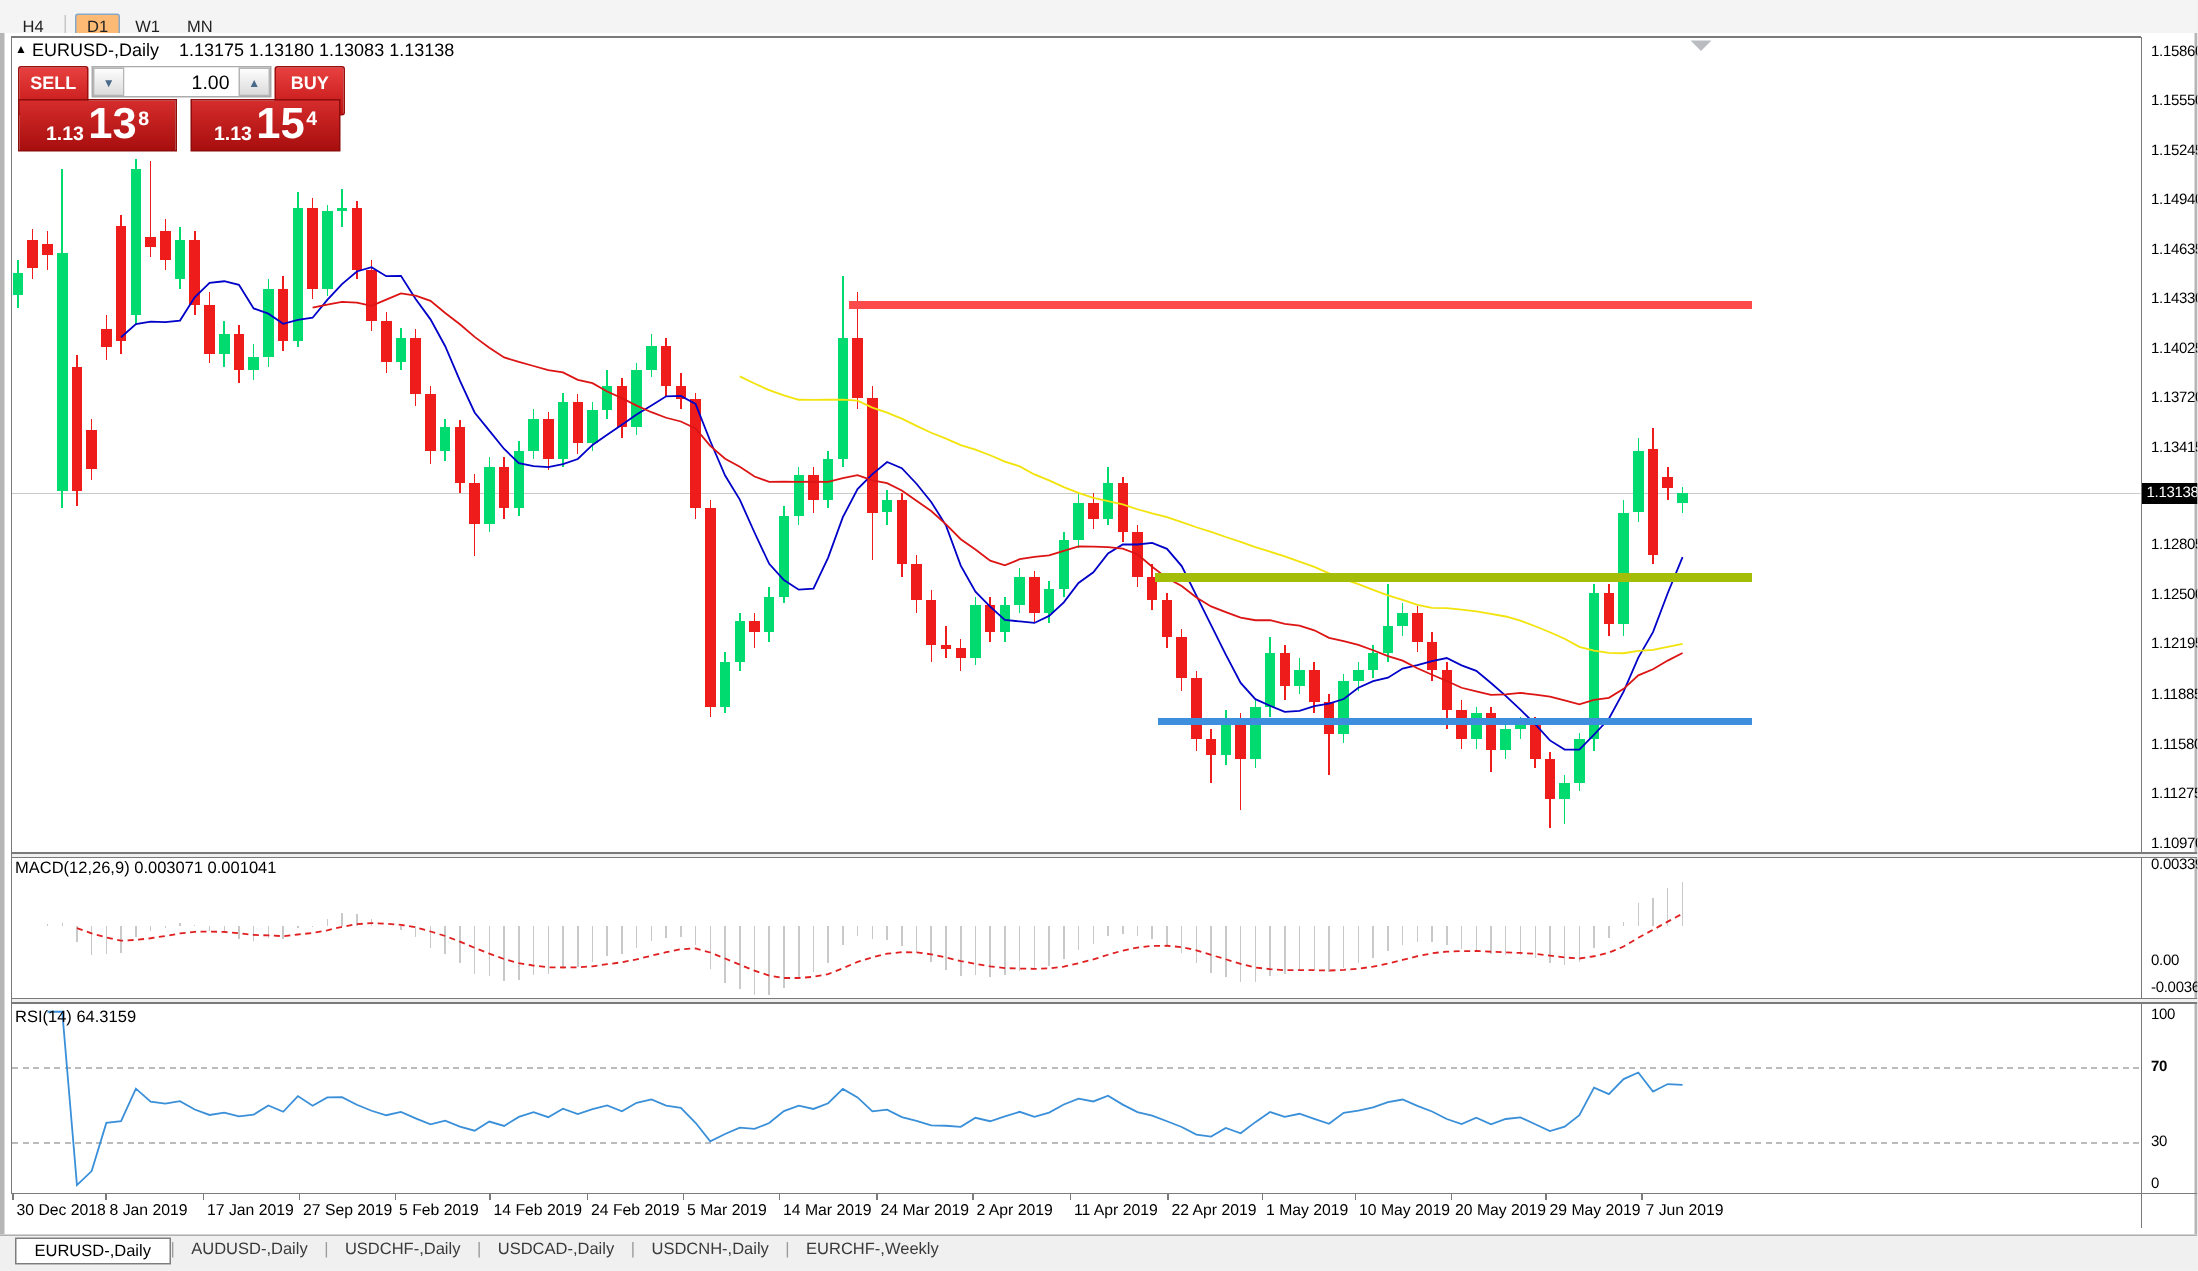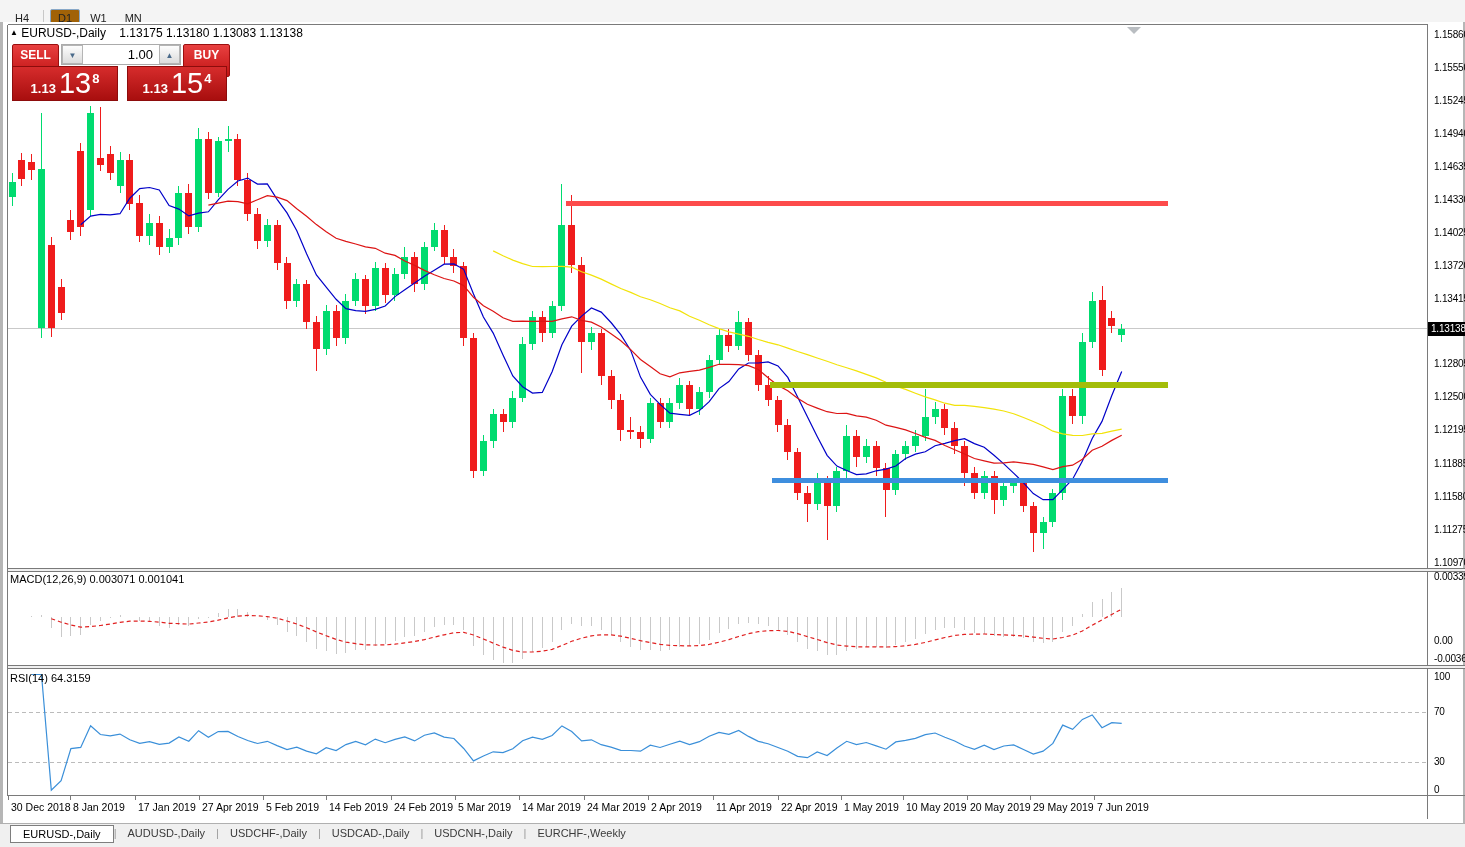--- a/index.html
+++ b/index.html
@@ -1,20 +1,20 @@
 <!DOCTYPE html>
 <html><head>
 <meta charset="utf-8">
 <style>
   html,body{margin:0;padding:0;background:#f0f0f0;font-family:"Liberation Sans",sans-serif;}
   #app{position:relative;width:1465px;height:847px;background:#f0f0f0;overflow:hidden;}
   
   #toolbar{position:absolute;left:0;top:0;width:1465px;height:36px;background:#f4f4f4;border-bottom:1px solid #d9d9d9;display:flex;align-items:center;padding-left:6px;box-sizing:border-box;}
   .tfbtn{font-size:11px;color:#222;padding:2px 7px;margin:0 1px;border:1px solid transparent;border-radius:2px;cursor:default;}
-  .tfbtn.active{background:#a16207;border:1px solid #88a8c8;}
+  .tfbtn.active{background:#fdba74;border:1px solid #88a8c8;}
   .tbsep{width:1px;height:15px;background:#c8c8c8;margin:0 5px;}
   
   #chartwin{position:absolute;left:0;top:22px;width:1465px;height:801px;background:#ffffff;border-left:3px solid #b6b6b6;border-right:2px solid #b6b6b6;box-sizing:border-box;}
   #plot{position:absolute;left:-3px;top:-22px;width:1465px;height:847px;}
   
   .ovl{position:absolute;font-size:11px;color:#000;white-space:nowrap;}
   #title{left:7px;top:4px;font-size:12px;font-weight:normal;}
   #title .mk{font-size:8px;vertical-align:2px;}
   #title .ohlc{margin-left:10px;}
   #macdlabel{left:7px;top:551px;}
@@ -28,21 +28,21 @@
   #tprow1{display:flex;height:21px;}
   .tradebtn{width:47px;height:33px;color:#fff;font-size:12px;font-weight:bold;text-align:center;line-height:20px;background:linear-gradient(#e84040,#c21414);border:1px solid #9b0f0f;border-radius:2px;box-sizing:border-box;}
   #volbox{display:flex;margin:0 2px;height:21px;border:1px solid #ababab;background:#fff;box-sizing:border-box;}
   .spinbtn{width:21px;background:linear-gradient(#fdfdfd,#dcdcdc);border:1px solid #b5b5b5;color:#4a6a8a;font-size:8px;text-align:center;line-height:19px;box-sizing:border-box;}
   #volinput{width:68px;border:none;font-size:13px;text-align:right;padding-right:6px;font-family:"Liberation Sans",sans-serif;outline:none;}
   #tprow2{display:flex;margin-top:1px;}
   .bigpx{height:35px;color:#fff;background:linear-gradient(#d62c2c,#a80e0e);border:1px solid #8d0c0c;display:flex;align-items:flex-end;justify-content:center;box-sizing:border-box;text-align:right;}
   #bidbox{width:106px;margin-right:9px;}
   #askbox{width:100px;}
   .pxsmall{font-size:13px;font-weight:bold;margin-bottom:4px;}
-  .pxbig{font-size:29px;font-weight:normal;line-height:33px;margin:0 1px 0 3px;}
+  .pxbig{font-size:29px;font-weight:bold;line-height:33px;margin:0 1px 0 3px;}
   .pxsup{font-size:13px;font-weight:bold;margin-bottom:14px;}
   
   #tabbar{position:absolute;left:0;bottom:0;width:1465px;height:24px;background:#f0f0f0;border-top:1px solid #b0b0b0;display:flex;align-items:flex-start;padding-left:10px;box-sizing:border-box;font-size:11px;}
   .tab{padding:3px 11px;color:#3a3a3a;cursor:default;}
   .tab.active{background:#fff;border:1px solid #7e7e7e;border-top-width:1px;color:#000;margin-top:1px;padding:2px 12px;}
   .tabsep{color:#9a9a9a;padding-top:3px;}
 </style>
 </head>
 <body>
 
@@ -510,30 +510,30 @@
         <div class="axlbl" style="top: 369px;">1.12500</div>
         <div class="axlbl" style="top: 402px;">1.12195</div>
         <div class="axlbl" style="top: 436px;">1.11885</div>
         <div class="axlbl" style="top: 469px;">1.11580</div>
         <div class="axlbl" style="top: 502px;">1.11275</div>
         <div class="axlbl" style="top: 535px;">1.10970</div>
         <div class="axlbl" style="top: 549px;">0.003392</div>
         <div class="axlbl" style="top: 589px; margin-top: 24px;">0.00</div>
         <div class="axlbl" style="top: 631px;">-0.003664</div>
         <div class="axlbl" style="top: 649px;">100</div>
-        <div class="axlbl" style="top: 684px;">70</div>
+        <div class="axlbl" style="top: 684px; font-weight: bold;">70</div>
         <div class="axlbl" style="top: 734px;">30</div>
         <div class="axlbl" style="top: 762px;">0</div>
       </div>
     <div id="pricetag" style="top: 300px;">1.13138</div>
     <div id="dates">
         <div class="datelbl" style="left: 8px;">30 Dec 2018</div>
         <div class="datelbl" style="left: 70px;">8 Jan 2019</div>
         <div class="datelbl" style="left: 135px;">17 Jan 2019</div>
-        <div class="datelbl" style="left: 199px;">27 Apr 2019</div>
+        <div class="datelbl" style="left: 199px;">27 Sep 2019</div>
         <div class="datelbl" style="left: 263px;">5 Feb 2019</div>
         <div class="datelbl" style="left: 326px;">14 Feb 2019</div>
         <div class="datelbl" style="left: 391px;">24 Feb 2019</div>
         <div class="datelbl" style="left: 455px;">5 Mar 2019</div>
         <div class="datelbl" style="left: 519px;">14 Mar 2019</div>
         <div class="datelbl" style="left: 584px;">24 Mar 2019</div>
         <div class="datelbl" style="left: 648px;">2 Apr 2019</div>
         <div class="datelbl" style="left: 713px;">11 Apr 2019</div>
         <div class="datelbl" style="left: 778px;">22 Apr 2019</div>
         <div class="datelbl" style="left: 841px;">1 May 2019</div>

